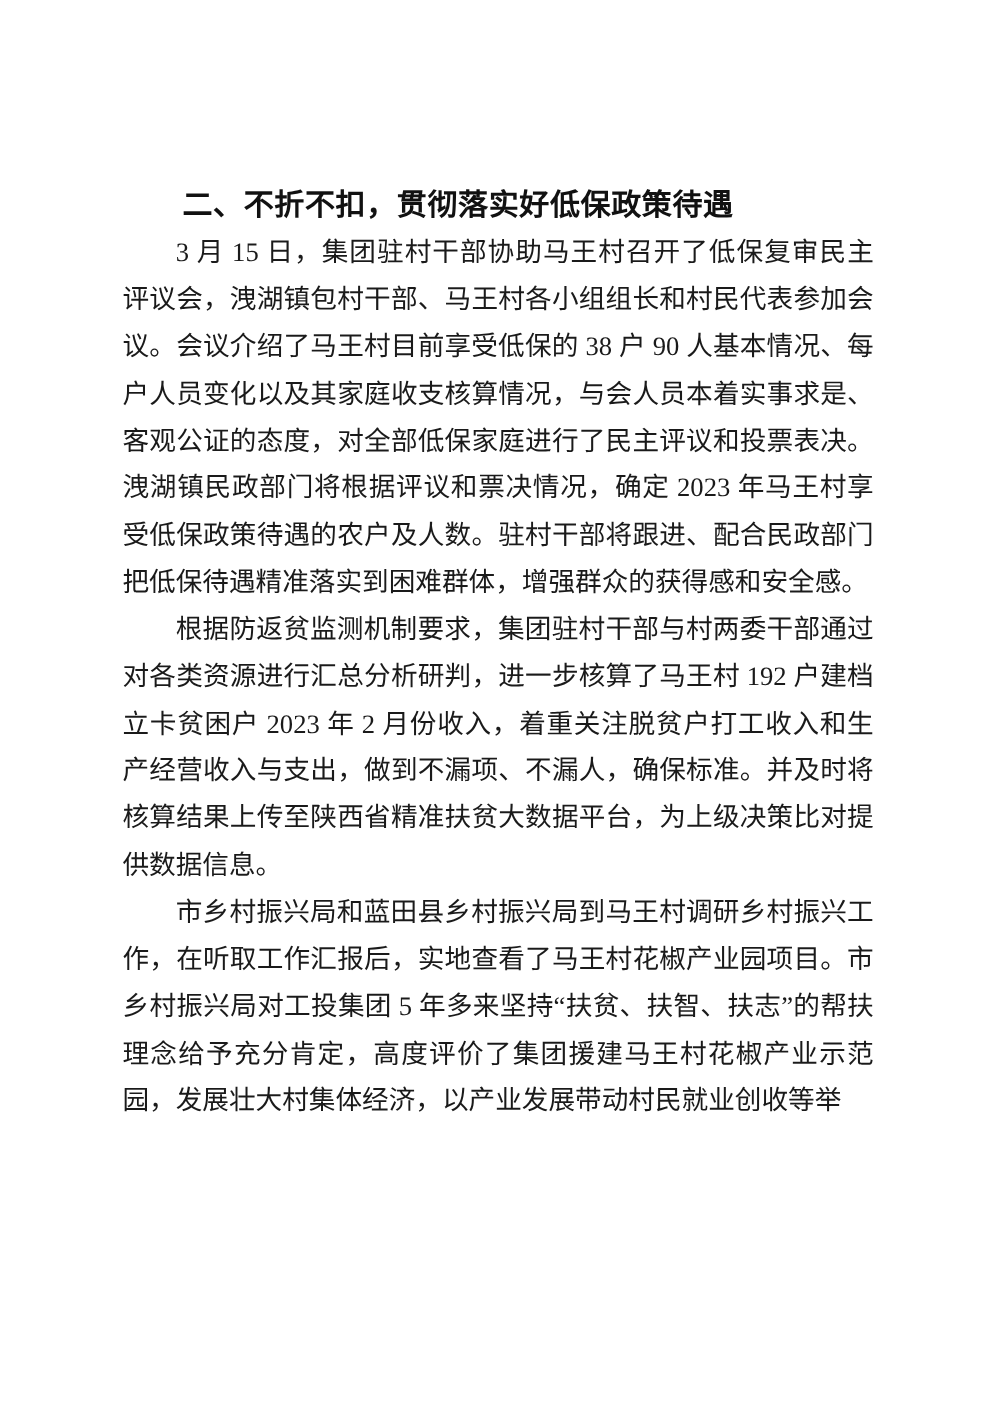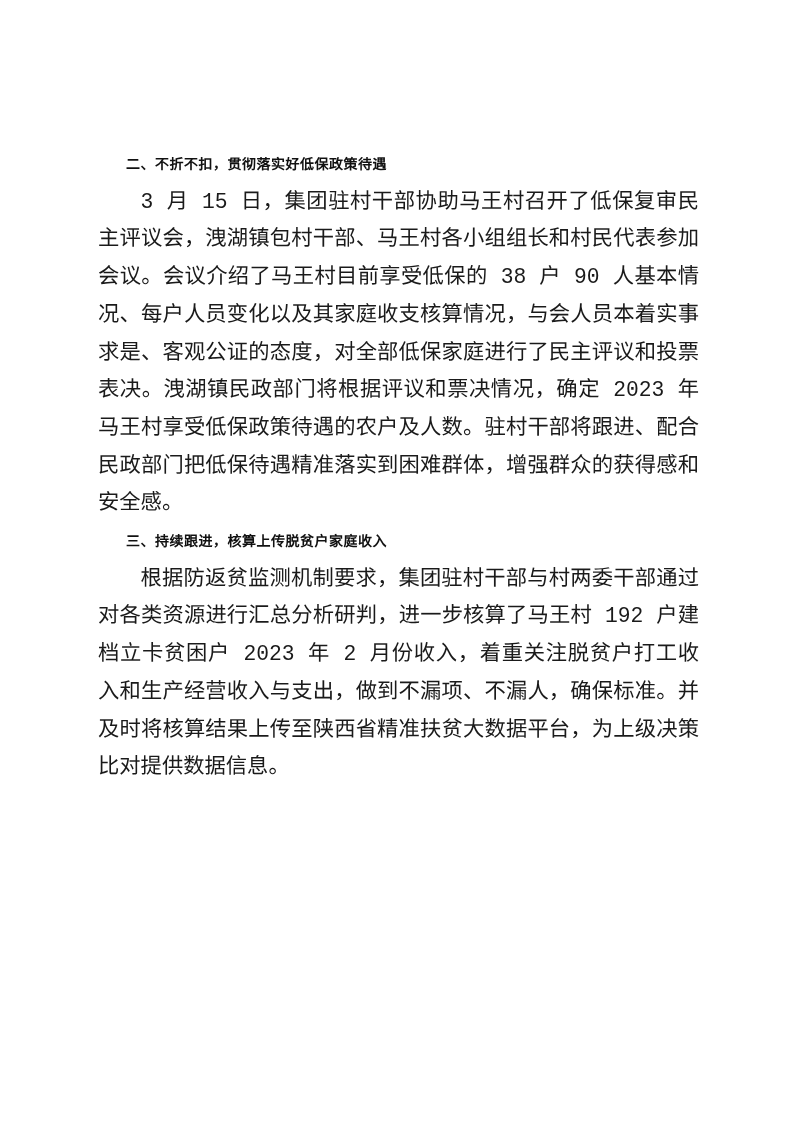--- a/index.html
+++ b/index.html
@@ -17,42 +17,42 @@
   .content {
     position: absolute;
     left: 98px;
     top: 146px;
     width: 601px;
   }
   .content h2.heading {
     margin: 0;
     font-family: Liberation Sans, sans-serif;
     font-weight: 700;
-    font-size: 14px;
+    font-size: 24px;
     line-height: 37.7px;
     color: #111111;
     text-indent: 2em;
     letter-spacing: 0.5px;
     white-space: nowrap;
   }
   .content p.paragraph {
     margin: 0;
-    font-family: Liberation Mono, monospace;
+    font-family: Liberation Serif, serif;
     font-weight: 400;
     font-size: 21.3px;
     line-height: 37.7px;
     color: #1a1a1a;
     text-align: justify;
     text-justify: inter-character;
     text-indent: 2em;
   }
 </style>
 </head>
 <body>
 
 <div class="page">
   <div class="content">
       <h2 class="heading">二、不折不扣，贯彻落实好低保政策待遇</h2>
       <p class="paragraph">3 月 15 日，集团驻村干部协助马王村召开了低保复审民主评议会，洩湖镇包村干部、马王村各小组组长和村民代表参加会议。会议介绍了马王村目前享受低保的 38 户 90 人基本情况、每户人员变化以及其家庭收支核算情况，与会人员本着实事求是、客观公证的态度，对全部低保家庭进行了民主评议和投票表决。洩湖镇民政部门将根据评议和票决情况，确定 2023 年马王村享受低保政策待遇的农户及人数。驻村干部将跟进、配合民政部门把低保待遇精准落实到困难群体，增强群众的获得感和安全感。</p>
-      <h2 class="heading">三、持续跟进，核算上传脱贫户家庭收入</h2>
       <p class="paragraph">根据防返贫监测机制要求，集团驻村干部与村两委干部通过对各类资源进行汇总分析研判，进一步核算了马王村 192 户建档立卡贫困户 2023 年 2 月份收入，着重关注脱贫户打工收入和生产经营收入与支出，做到不漏项、不漏人，确保标准。并及时将核算结果上传至陕西省精准扶贫大数据平台，为上级决策比对提供数据信息。</p>
+      <p class="paragraph">市乡村振兴局和蓝田县乡村振兴局到马王村调研乡村振兴工作，在听取工作汇报后，实地查看了马王村花椒产业园项目。市乡村振兴局对工投集团 5 年多来坚持“扶贫、扶智、扶志”的帮扶理念给予充分肯定，高度评价了集团援建马王村花椒产业示范园，发展壮大村集体经济，以产业发展带动村民就业创收等举</p>
     </div>
 </div>
 
 </body></html>

